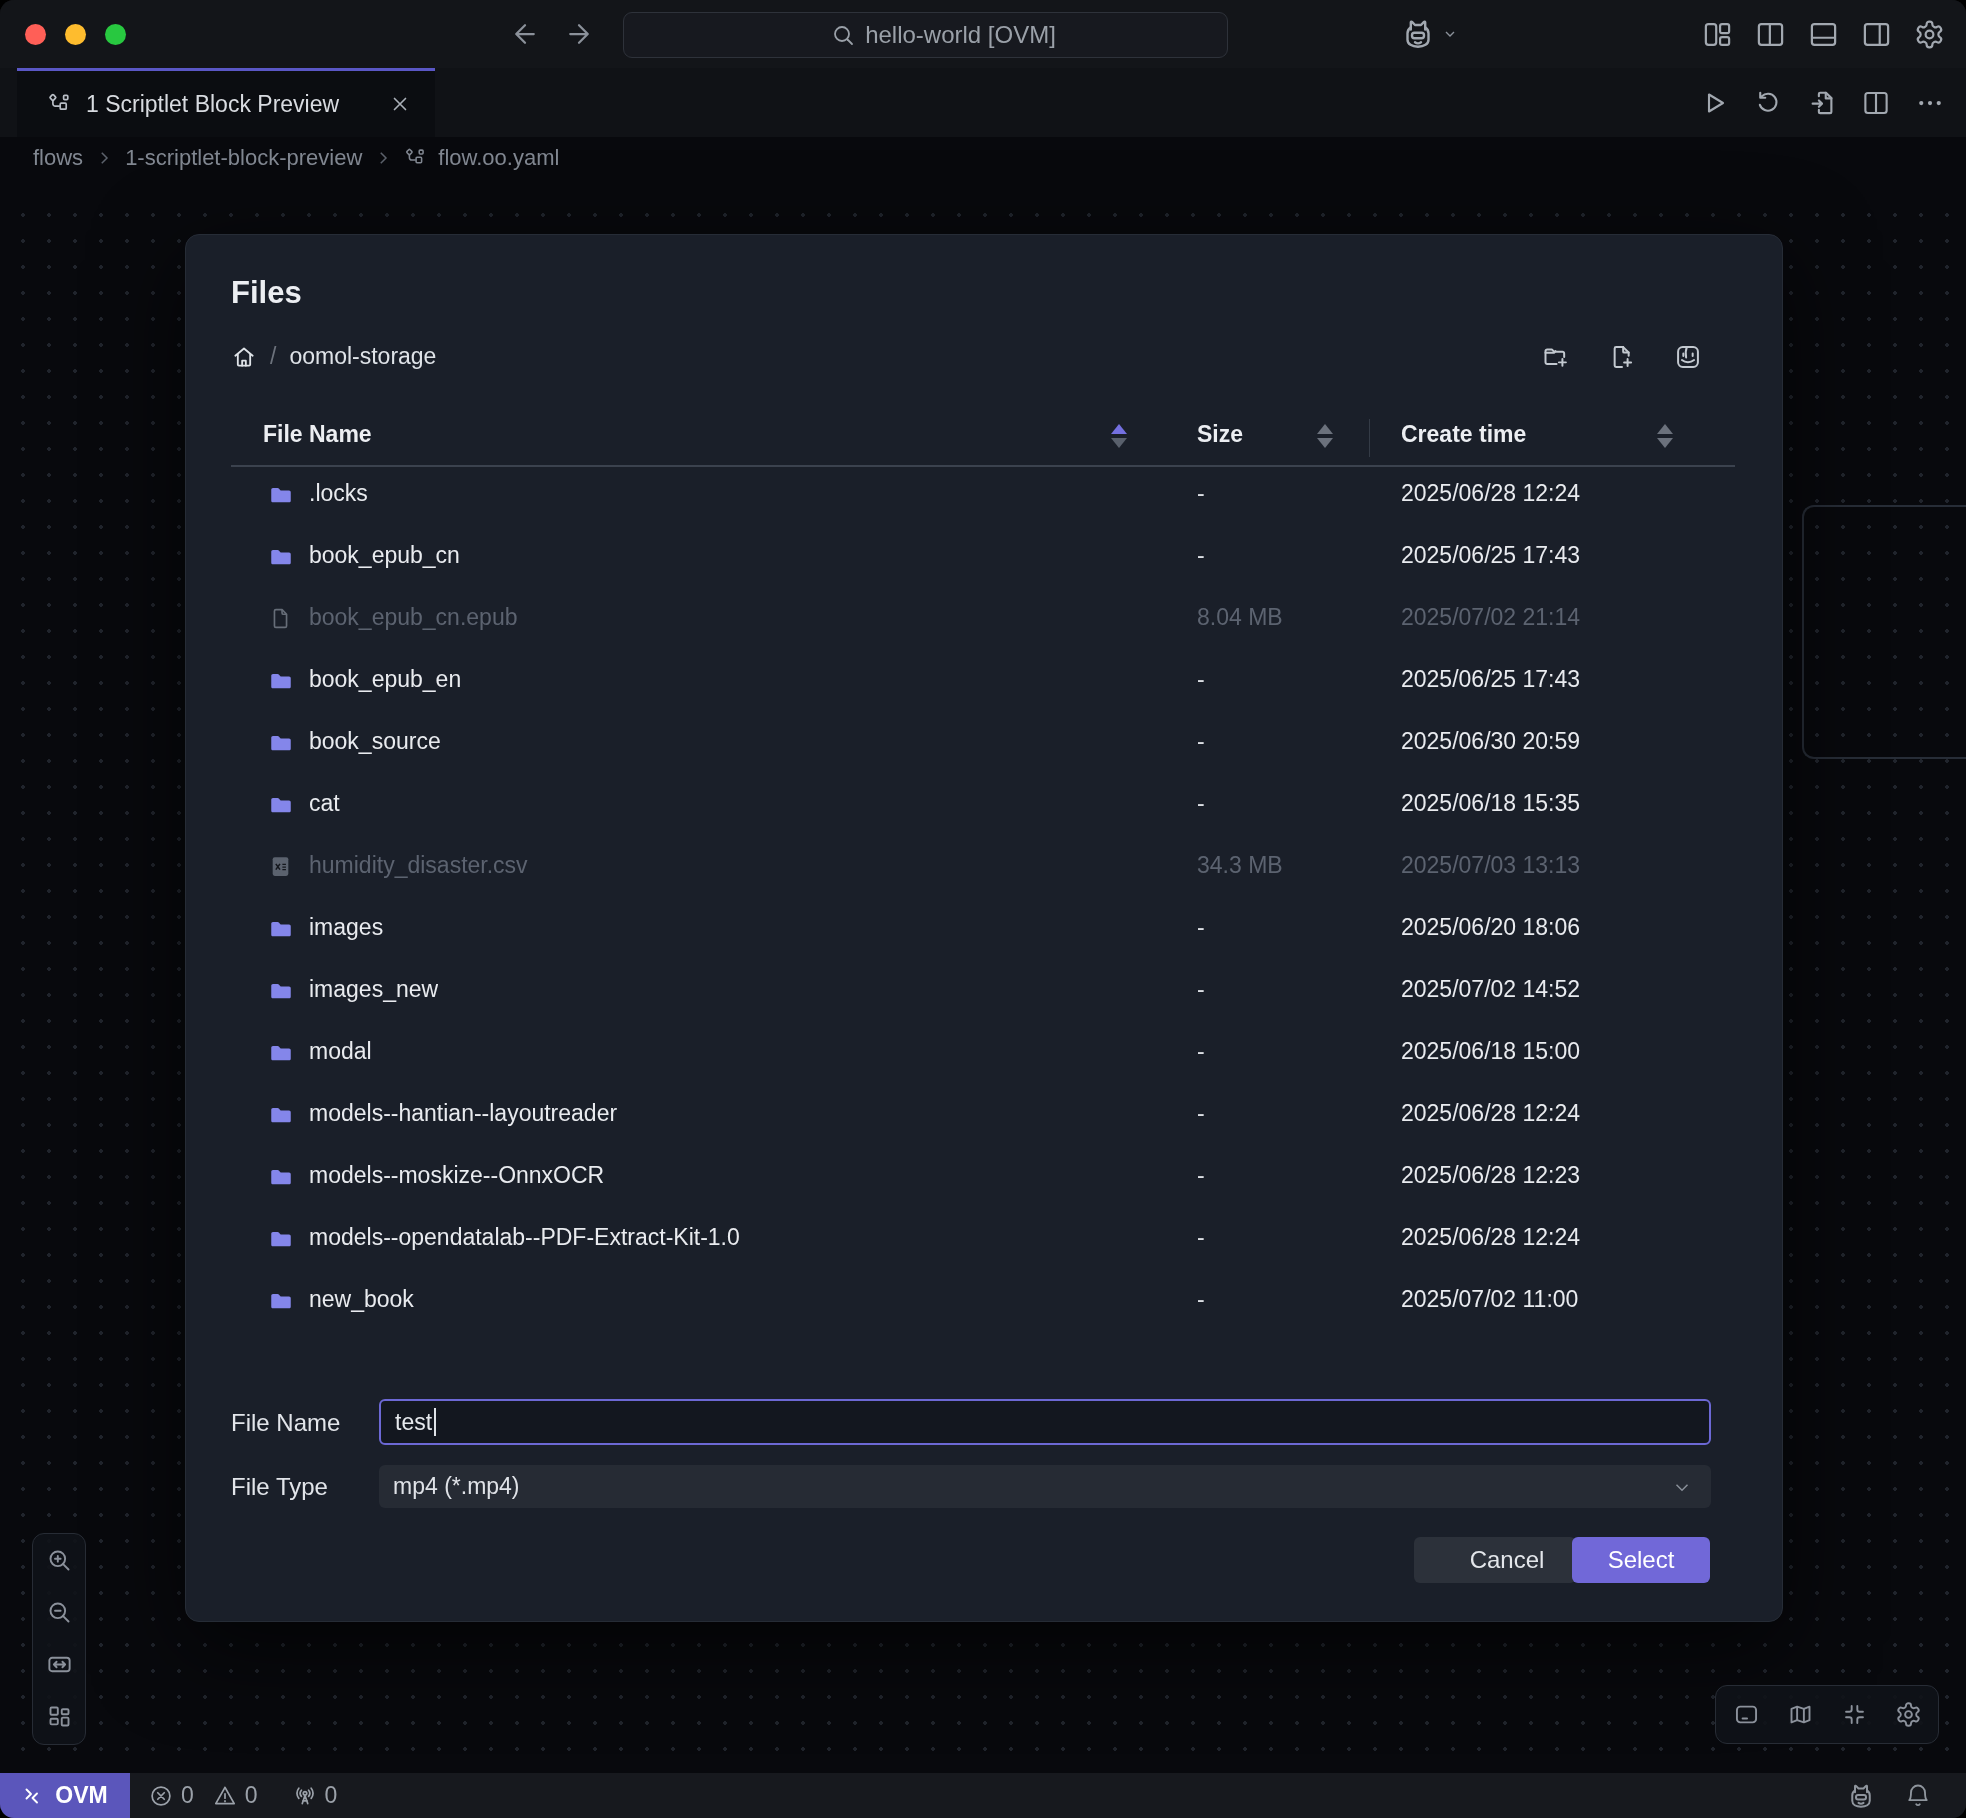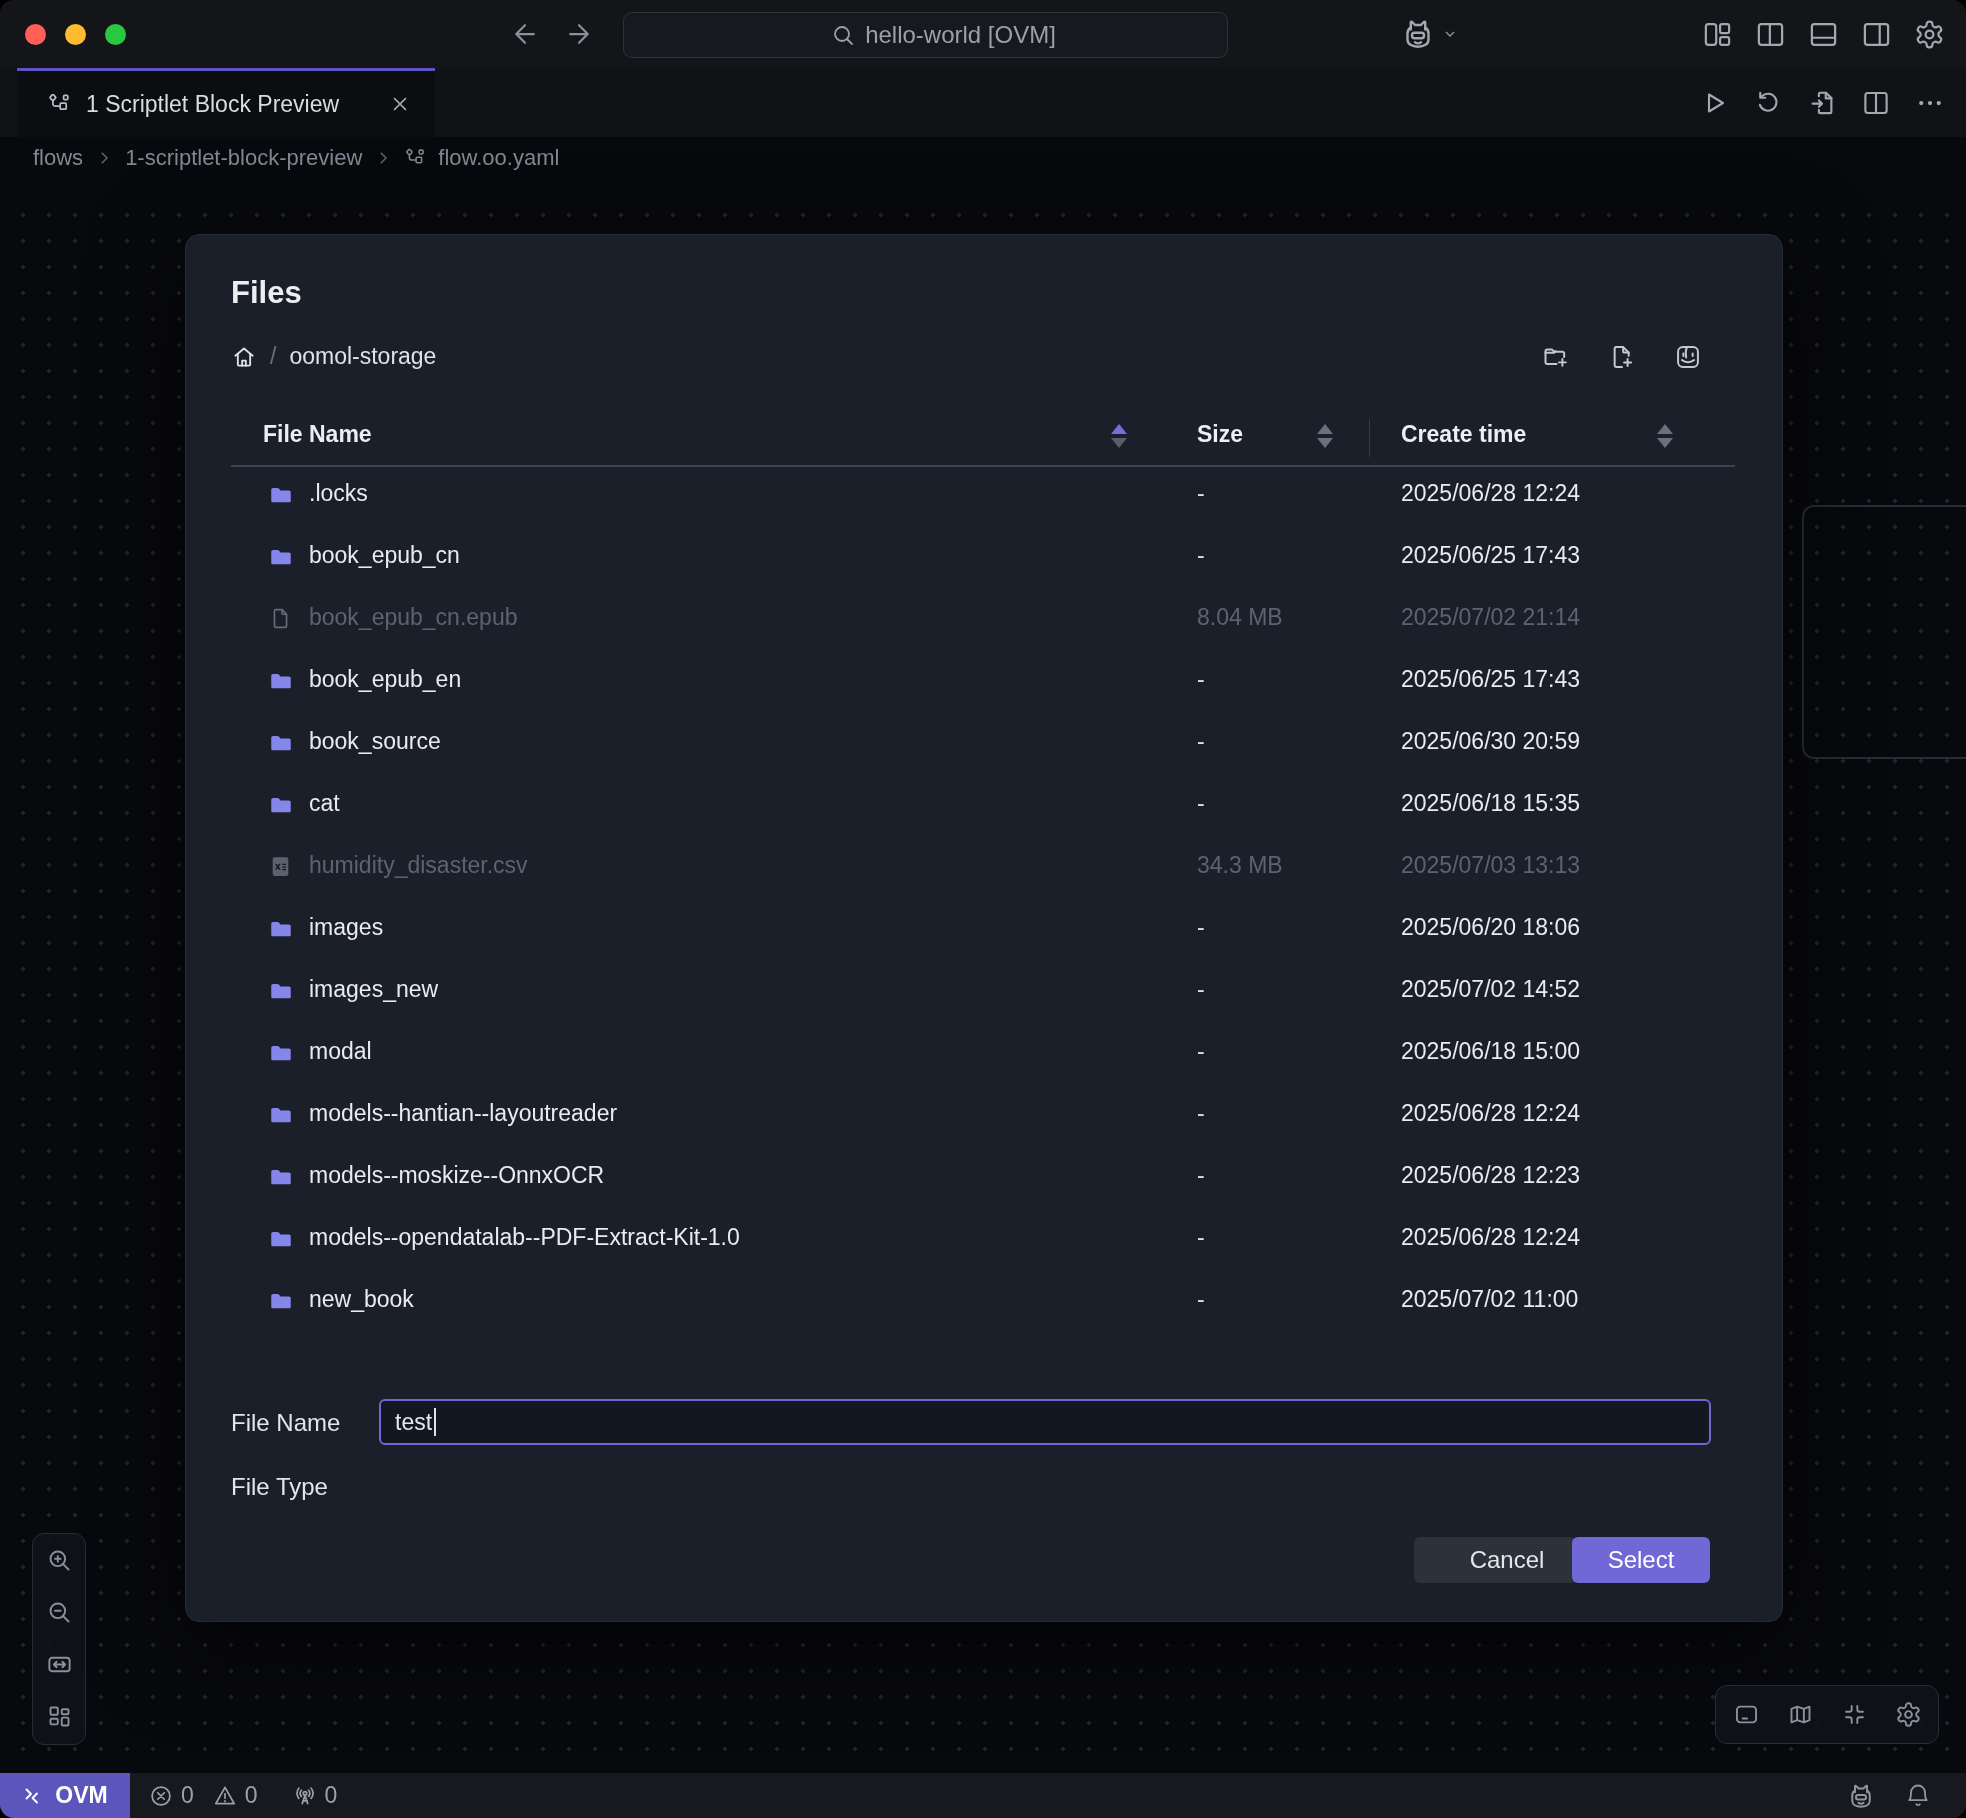--- a/index.html
+++ b/index.html
@@ -451,20 +451,28 @@
             </div>
           </div>
 
       <div class="formrow-label" style="top:1174px">File Name</div>
       <div class="name-input">
         <span>test</span>
         <span class="caret"></span>
       </div>
 
       <div class="formrow-label" style="top:1238px">File Type</div>
+      <div class="type-select">
+        <span>mp4 (*.mp4)</span>
+        <span class="chev">
+              <svg width="22" height="22" viewBox="0 0 24 24" fill="none" stroke="currentColor" stroke-width="1.6">
+                <path d="M6 9.5l6 6 6-6"></path>
+              </svg>
+            </span>
+      </div>
 
       <div class="btn cancel">Cancel</div>
       <div class="btn select">Select</div>
     </div>
 
     <div class="left-tools">
       <span>
             <svg width="27" height="27" viewBox="0 0 24 24" fill="none" stroke="currentColor" stroke-width="1.7" stroke-linecap="round">
               <circle cx="10.5" cy="10.5" r="6.5"></circle>
               <path d="M20 20l-5-5"></path>

